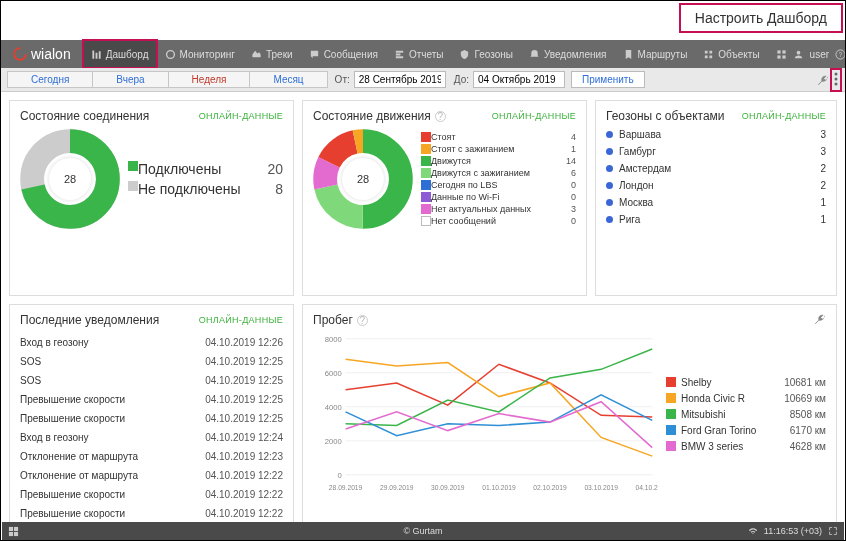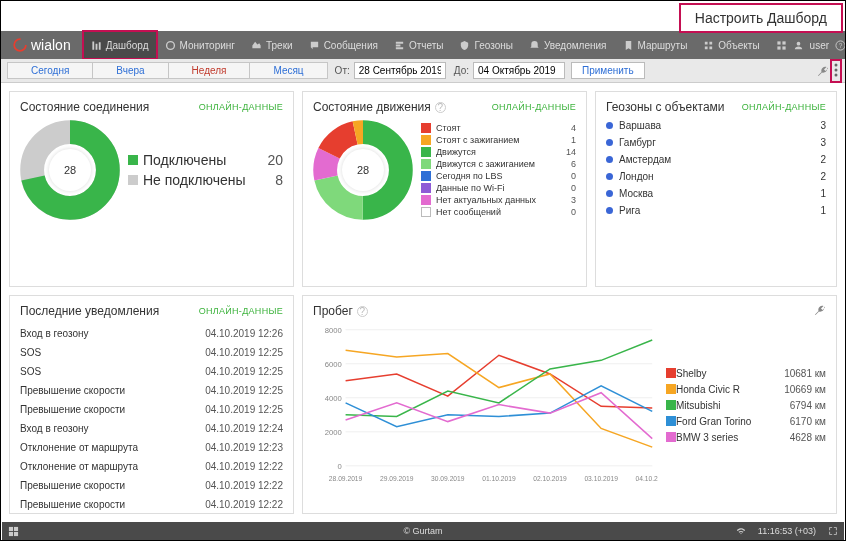--- a/index.html
+++ b/index.html
@@ -1,18 +1,18 @@
 <!DOCTYPE html>
 <html><head>
 <meta charset="utf-8">
 <style>
   *{box-sizing:border-box;margin:0;padding:0;font-family:Arial,Helvetica,sans-serif}
   body{background:#fff;font-size:11px;color:#333;width:846px;height:541px;overflow:hidden;position:relative;border:1px solid #000}
   .callout-box{position:absolute;top:2px;right:2px;border:2px solid #c40f52;padding:5px 14px;font-size:14px;background:#fff;z-index:10}
-  .topbar{display:flex;align-items:center;background:#6a6a6a;height:28px;color:#ddd;margin-top:30px}
+  .topbar{display:flex;align-items:center;background:#6a6a6a;height:28px;color:#ddd;margin-top:39px}
   .logo{display:flex;align-items:center;gap:4px;padding:0 12px;font-size:14px;font-weight:300;color:#fff}
   .logo svg{width:14px;height:14px}
   .nav{display:flex;height:100%}
   .nav-item{display:flex;align-items:center;gap:4px;padding:12px 8px;cursor:pointer;font-size:10px;color:#ddd;height:100%;position:relative}
   .nav-item.active{background:#4a4a4a}
   .nav-item.hl{outline:2px solid #c40f52;outline-offset:-1px}
   .nav-item svg{width:11px;height:11px;fill:#ccc}
   .top-right{margin-left:auto;display:flex;align-items:center;gap:6px;padding:0 8px;font-size:10px;color:#ddd}
   .top-right svg{width:11px;height:11px;fill:#ccc;cursor:pointer}
   .filterbar{display:flex;align-items:center;height:24px;background:#e9e9e9;border-bottom:1px solid #ccc;padding:0 6px;font-size:10px;color:#555;position:relative}
@@ -29,40 +29,40 @@
   .card-h{display:flex;align-items:center;margin-bottom:6px}
   .card-title{font-size:12px;font-weight:normal;color:#333}
   .help-icon{color:#bbb;margin-left:4px;font-size:10px;border:1px solid #ccc;border-radius:50%;width:11px;height:11px;display:inline-flex;align-items:center;justify-content:center}
   .online-tag{margin-left:auto;color:#3db33d;font-size:9px;letter-spacing:.3px}
   .wrench{margin-left:auto;color:#888;font-size:11px;cursor:pointer}
   .donut-row{display:flex;align-items:center;gap:8px}
   .donut-wrap{position:relative;width:100px;height:100px;flex-shrink:0}
   .donut-wrap svg{width:100px;height:100px}
   .donut-center{position:absolute;top:50%;left:50%;transform:translate(-50%,-50%);width:42px;height:42px;border-radius:50%;background:#fff;display:flex;align-items:center;justify-content:center;box-shadow:0 0 4px rgba(0,0,0,.15);font-size:11px}
   .legend{flex:1;display:flex;flex-direction:column;gap:4px;font-size:14px}
-  .legend-row{display:flex;align-items:center;gap:5px}
+  .legend-row{display:flex;align-items:flex-start;}
   .sw{width:10px;height:10px;flex-shrink:0}
   .sw-h{border:1px solid #bbb;background:#fff}
   .legend-val{margin-left:auto;color:#555}
   .geo-list{display:flex;flex-direction:column;gap:6px;font-size:10px}
   .geo-row{display:flex;align-items:center;gap:6px}
   .geo-dot{width:7px;height:7px;border-radius:50%;flex-shrink:0}
   .geo-val{margin-left:auto}
   .card.span2{grid-column:2/4}
   .notif{font-size:10px}
   .notif-row{display:flex;padding:4px 0;border:none}
   .notif-time{margin-left:auto;color:#555}
   .chart-body{display:flex;gap:8px}
   .chart-svg{flex:1}
   .chart-legend{width:160px;display:flex;flex-direction:column;gap:5px;font-size:10px;justify-content:center}
-  .cl-row{display:flex;align-items:center;}
+  .cl-row{display:flex;align-items:center;gap:5px}
   .cl-val{margin-left:auto;color:#555}
   .footer{position:absolute;bottom:0;left:1px;right:1px;height:18px;background:#4a4a4a;color:#ddd;display:flex;align-items:center;font-size:9px;padding:0 6px}
   .footer-center{position:absolute;left:50%;transform:translateX(-50%)}
-  .footer-right{margin-left:auto;display:flex;gap:12px;align-items:center}
+  .footer-right{margin-left:auto;display:flex;gap:6px;align-items:center}
 </style>
 </head>
 <body>
 
 <div class="callout-box">Настроить Дашборд</div>
 
 <div class="topbar">
   <div class="logo">
     <svg viewBox="0 0 24 24">
         <circle cx="12" cy="12" r="10" fill="none" stroke="#e63e2f" stroke-width="3" stroke-dasharray="47 15"></circle>
@@ -392,21 +392,21 @@
             <span class="cl-val">10681 км</span>
           </div>
           <div class="cl-row">
             <span class="sw" style="background:#f6a623"></span>
             <span>Honda Civic R</span>
             <span class="cl-val">10669 км</span>
           </div>
           <div class="cl-row">
             <span class="sw" style="background:#39b54a"></span>
             <span>Mitsubishi</span>
-            <span class="cl-val">6794 км</span>
+            <span class="cl-val">8508 км</span>
           </div>
           <div class="cl-row">
             <span class="sw" style="background:#2e8fd6"></span>
             <span>Ford Gran Torino</span>
             <span class="cl-val">6170 км</span>
           </div>
           <div class="cl-row">
             <span class="sw" style="background:#e36bd0"></span>
             <span>BMW 3 series</span>
             <span class="cl-val">4628 км</span>

